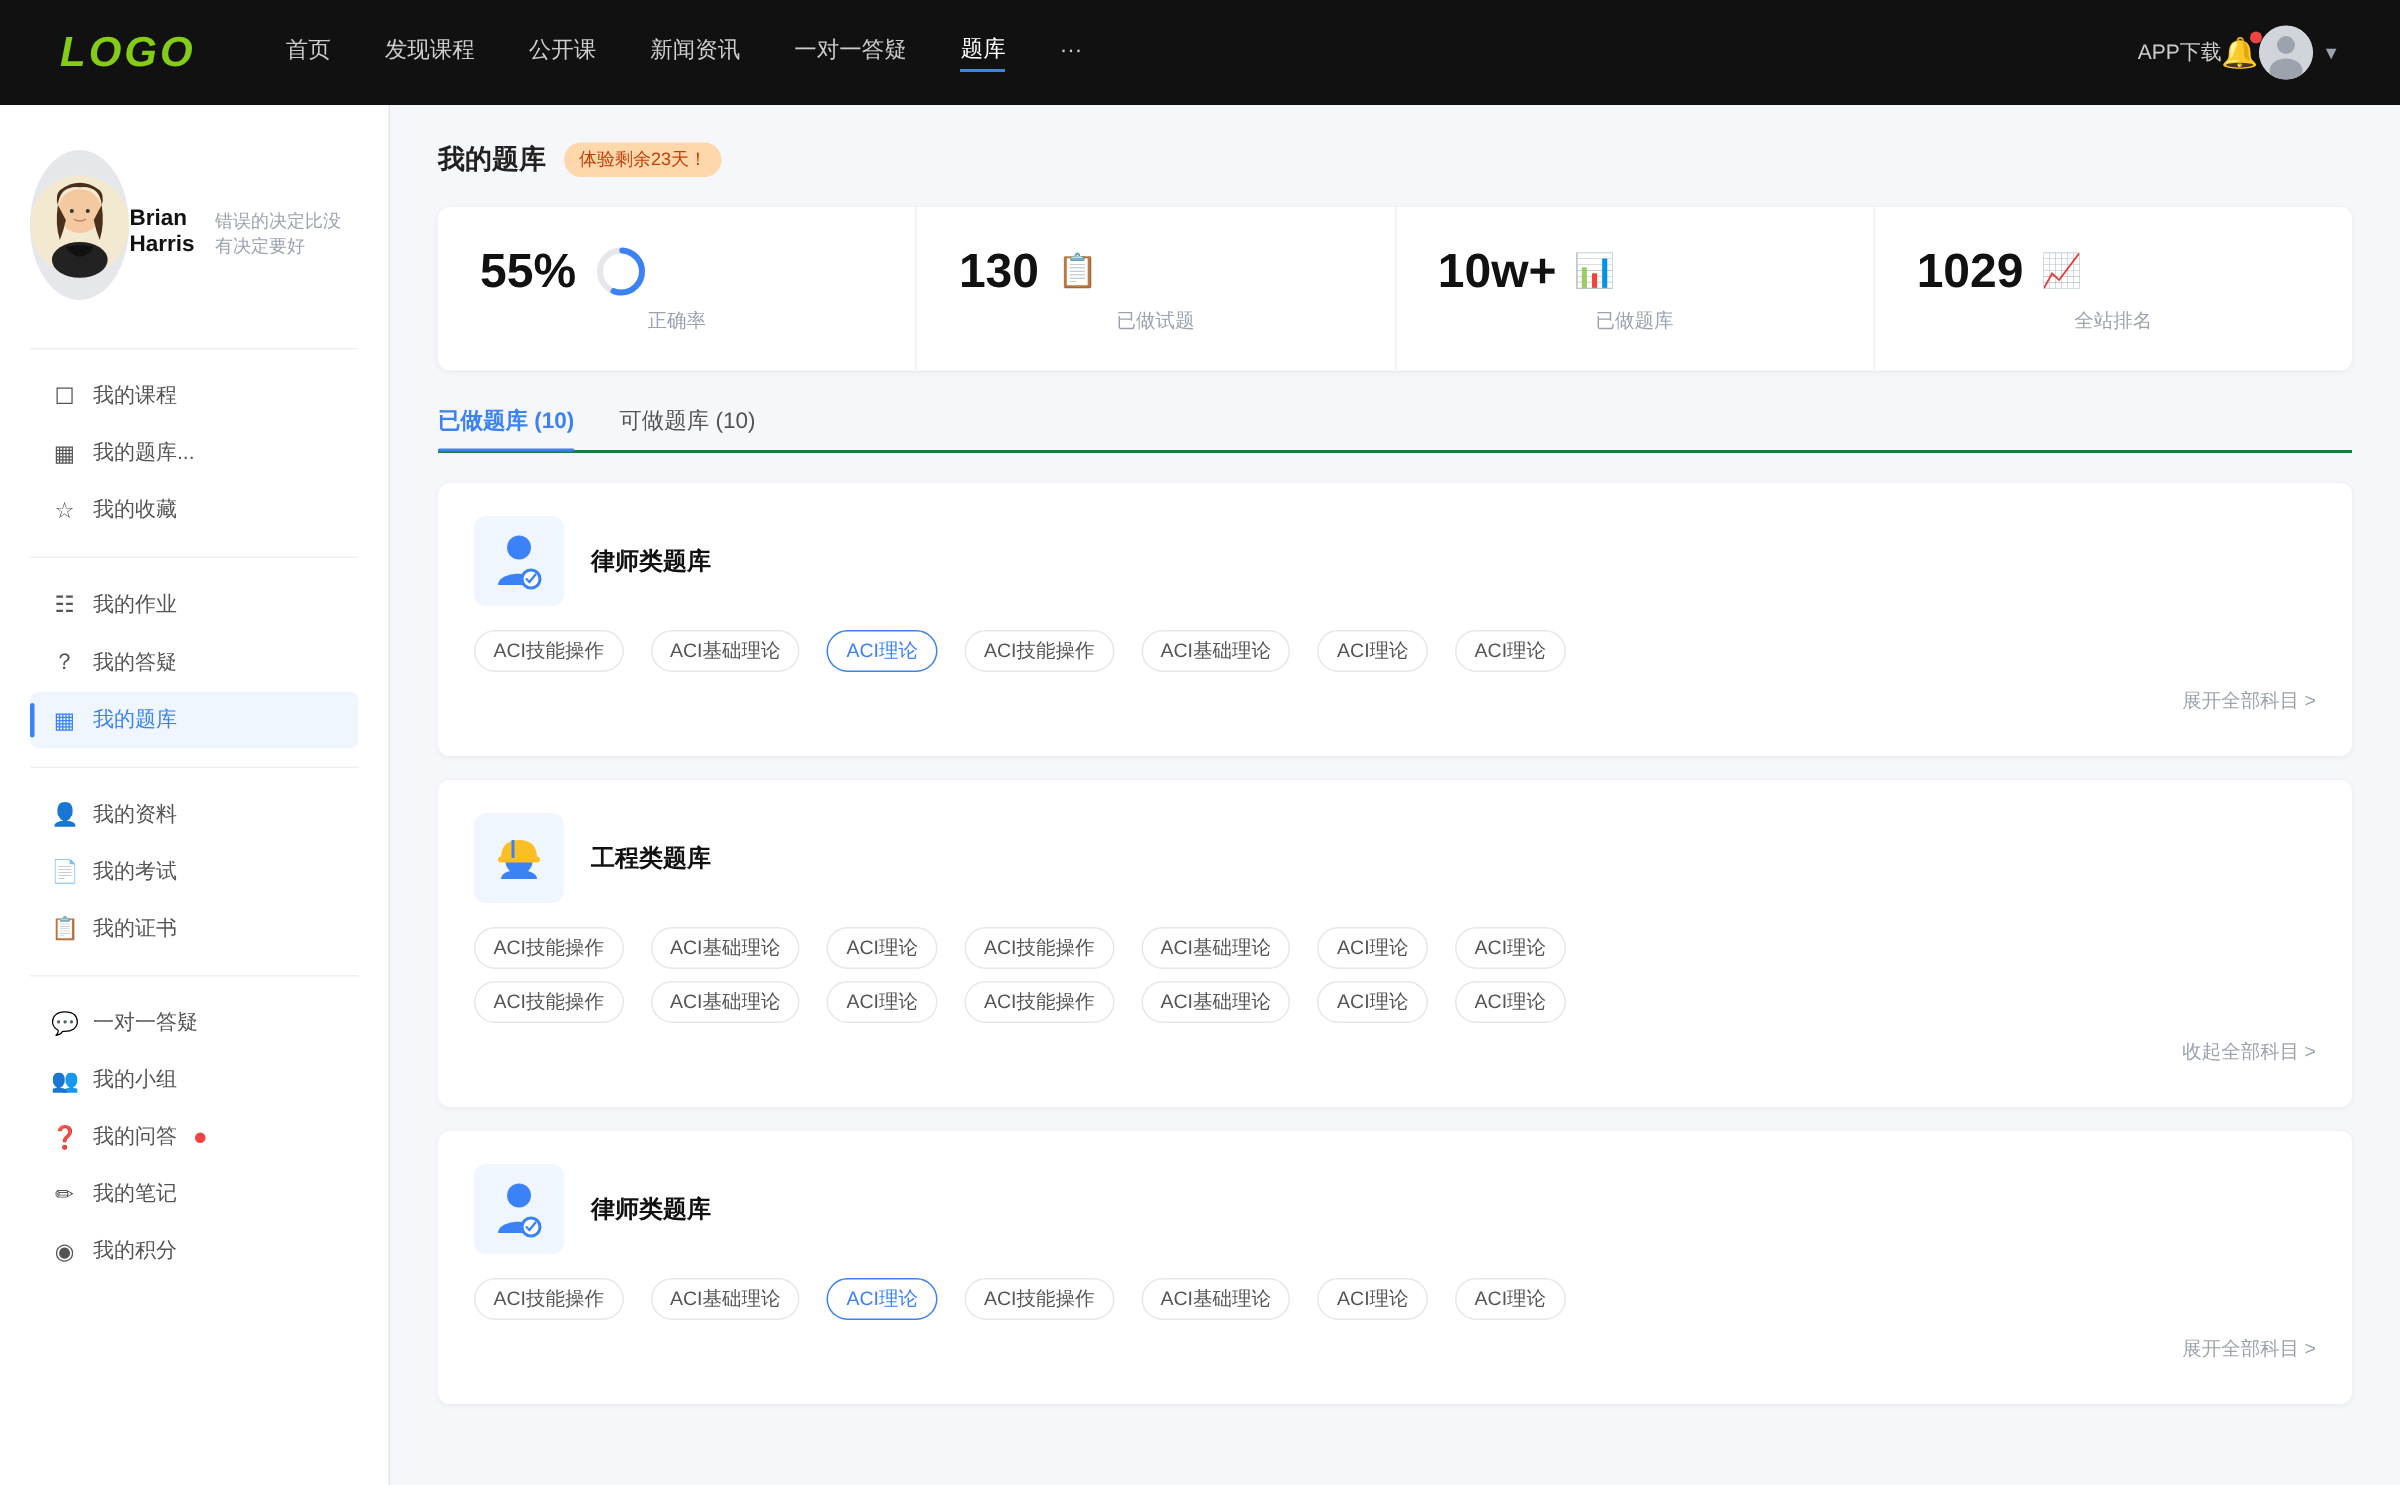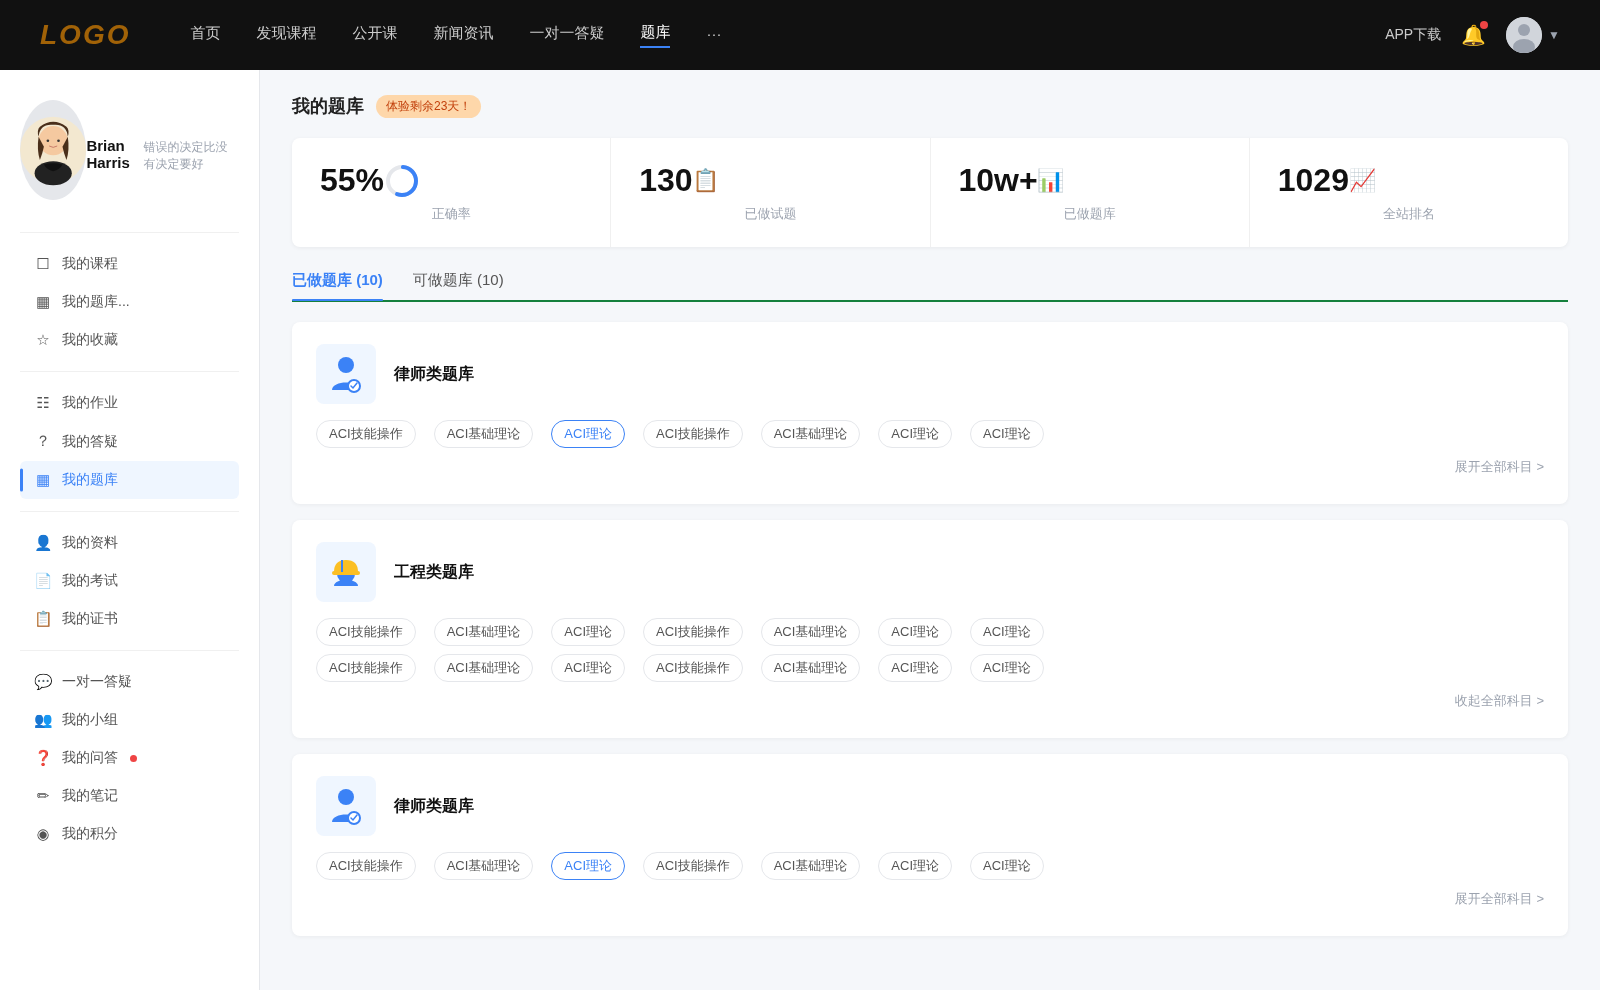--- a/index.html
+++ b/index.html
@@ -10,21 +10,21 @@
       background: #111;
       height: 70px;
       display: flex;
       align-items: center;
       padding: 0 40px;
       position: fixed;
       top: 0; left: 0; right: 0;
       z-index: 100;
     }
     .navbar-logo {
-      color: #a16207;
+      color: #84cc16;
       font-size: 28px;
       font-weight: 900;
       letter-spacing: 2px;
       margin-right: 60px;
       font-style: italic;
     }
     .navbar-nav {
       display: flex;
       gap: 36px;
       align-items: center;
@@ -36,21 +36,20 @@
       cursor: pointer;
       padding-bottom: 4px;
     }
     .nav-item.active {
       color: white;
       border-bottom: 2px solid #3b82f6;
     }
     .navbar-right {
       display: flex;
       align-items: center;
-      gap: 20px;
       justify-content: space-between;
     }
     .app-download {
       color: #ccc;
       font-size: 14px;
       cursor: pointer;
     }
     .notif-icon {
       position: relative;
       cursor: pointer;
@@ -204,21 +203,21 @@
       padding: 24px 28px;
       border-right: 1px solid #f0f0f0;
       display: flex;
       flex-direction: column;
       gap: 6px;
     }
     .stat-item:last-child { border-right: none; }
     .stat-top {
       display: flex;
       align-items: center;
-      gap: 0;
+      gap: 12px;
     }
     .stat-value {
       font-size: 32px;
       font-weight: 700;
       color: #111;
     }
     .stat-label {
       font-size: 13px;
       color: #9ca3af;
       text-align: center;

